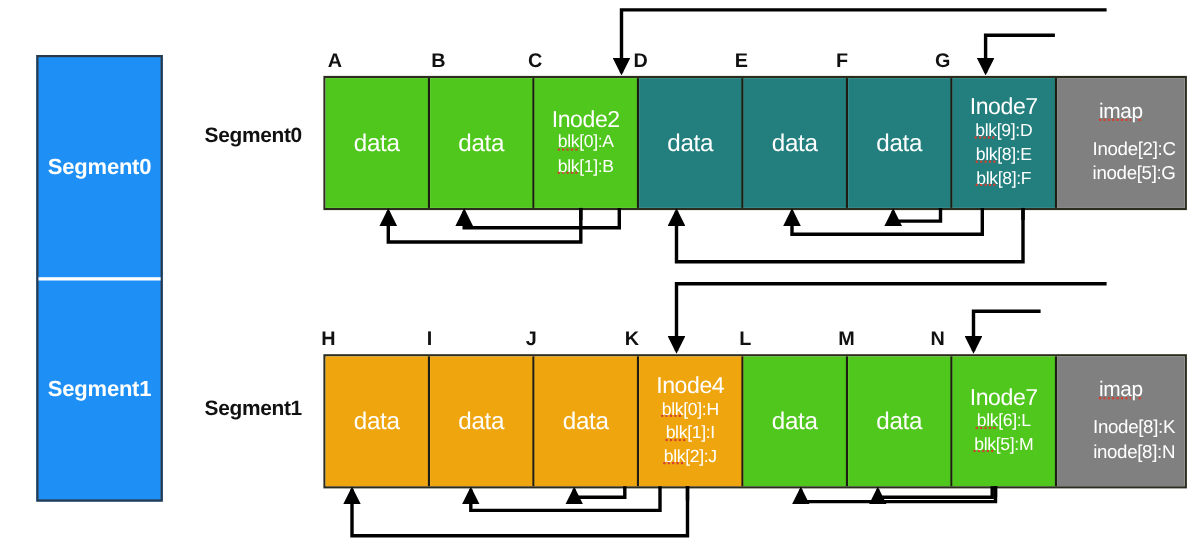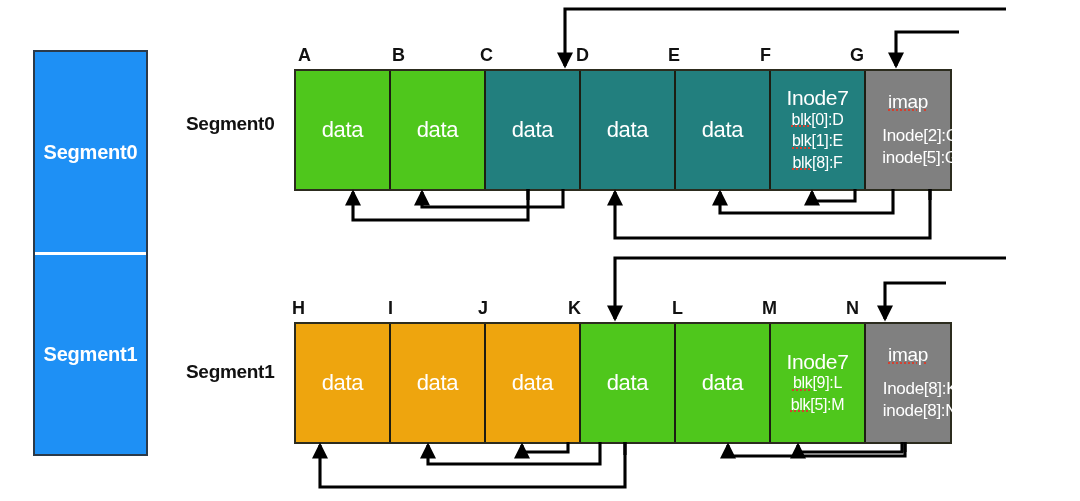--- a/index.html
+++ b/index.html
@@ -27,21 +27,21 @@
   #row-label-1{left:186px;top:361px;}
 
   
   .strip{position:absolute;height:118px;border:2px solid #2c2c1e;box-sizing:content-box;display:flex;}
   #strip-0{left:294px;top:69px;}
   #strip-1{left:294px;top:322px;}
   .blk{position:relative;box-sizing:border-box;border-right:2px solid #1d1d12;
     display:flex;flex-direction:column;align-items:center;justify-content:center;height:118px;}
   .blk:last-child{border-right:none;}
   .blk.w95{width:95px;}
-  .blk.wimap{width:84px;}
+  .blk.wimap{width:116px;}
   .c-green{background:#4fc71c;}
   .c-teal{background:#227f7e;}
   .c-orange{background:#eea50e;}
   .c-gray{background:#808080;}
   .data-text{color:#ffffff;font-size:22px;font-weight:400;letter-spacing:-.3px;}
   .inode-title{color:#ffffff;font-size:21px;font-weight:400;line-height:1.04;letter-spacing:-.4px;}
   .inode-line{color:#ffffff;font-size:16px;font-weight:400;line-height:1.34;letter-spacing:-.3px;white-space:nowrap;}
   .imap-title{color:#ffffff;font-size:19px;font-weight:400;letter-spacing:-.3px;margin-bottom:12px;}
   .imap-line{color:#ffffff;font-size:17px;font-weight:400;line-height:1.28;letter-spacing:-.3px;white-space:nowrap;margin-left:24px;}
   .sq{ text-decoration: underline; text-decoration-style: dotted; text-decoration-color:#d4402f;
@@ -90,37 +90,42 @@
   <div class="strip" id="strip-0">
 
     <div class="blk w95 c-green">
       <span class="data-text">data</span>
     </div>
 
     <div class="blk w95 c-green">
       <span class="data-text">data</span>
     </div>
 
+    <div class="blk w95 c-green">
+      <span class="inode-title">Inode2</span>
+      <span class="inode-line"><span class="sq">blk</span><span>[0]:A</span></span>
+      <span class="inode-line"><span class="sq">blk</span><span>[1]:B</span></span>
+    </div>
 
     <div class="blk w95 c-teal">
       <span class="data-text">data</span>
     </div>
 
     <div class="blk w95 c-teal">
       <span class="data-text">data</span>
     </div>
 
     <div class="blk w95 c-teal">
       <span class="data-text">data</span>
     </div>
 
     <div class="blk w95 c-teal">
       <span class="inode-title">Inode7</span>
-      <span class="inode-line"><span class="sq">blk</span><span>[0]:D</span></span>
-      <span class="inode-line"><span class="sq">blk</span><span>[1]:E</span></span>
+      <span class="inode-line"><span class="sq">blk</span><span>[9]:D</span></span>
+      <span class="inode-line"><span class="sq">blk</span><span>[8]:E</span></span>
       <span class="inode-line"><span class="sq">blk</span><span>[8]:F</span></span>
     </div>
 
     <div class="blk wimap c-gray">
       <span class="imap-title sq">imap</span>
       <span class="imap-line">Inode[2]:C</span>
       <span class="imap-line">inode[5]:G</span>
     </div>
   </div>
 
@@ -131,32 +136,38 @@
     </div>
 
     <div class="blk w95 c-orange">
       <span class="data-text">data</span>
     </div>
 
     <div class="blk w95 c-orange">
       <span class="data-text">data</span>
     </div>
 
+    <div class="blk w95 c-orange">
+      <span class="inode-title">Inode4</span>
+      <span class="inode-line"><span class="sq">blk</span><span>[0]:H</span></span>
+      <span class="inode-line"><span class="sq">blk</span><span>[1]:I</span></span>
+      <span class="inode-line"><span class="sq">blk</span><span>[2]:J</span></span>
+    </div>
 
     <div class="blk w95 c-green">
       <span class="data-text">data</span>
     </div>
 
     <div class="blk w95 c-green">
       <span class="data-text">data</span>
     </div>
 
     <div class="blk w95 c-green">
       <span class="inode-title">Inode7</span>
-      <span class="inode-line"><span class="sq">blk</span><span>[9]:L</span></span>
+      <span class="inode-line"><span class="sq">blk</span><span>[6]:L</span></span>
       <span class="inode-line"><span class="sq">blk</span><span>[5]:M</span></span>
     </div>
 
     <div class="blk wimap c-gray">
       <span class="imap-title sq">imap</span>
       <span class="imap-line">Inode[8]:K</span>
       <span class="imap-line">inode[8]:N</span>
     </div>
   </div>
 

